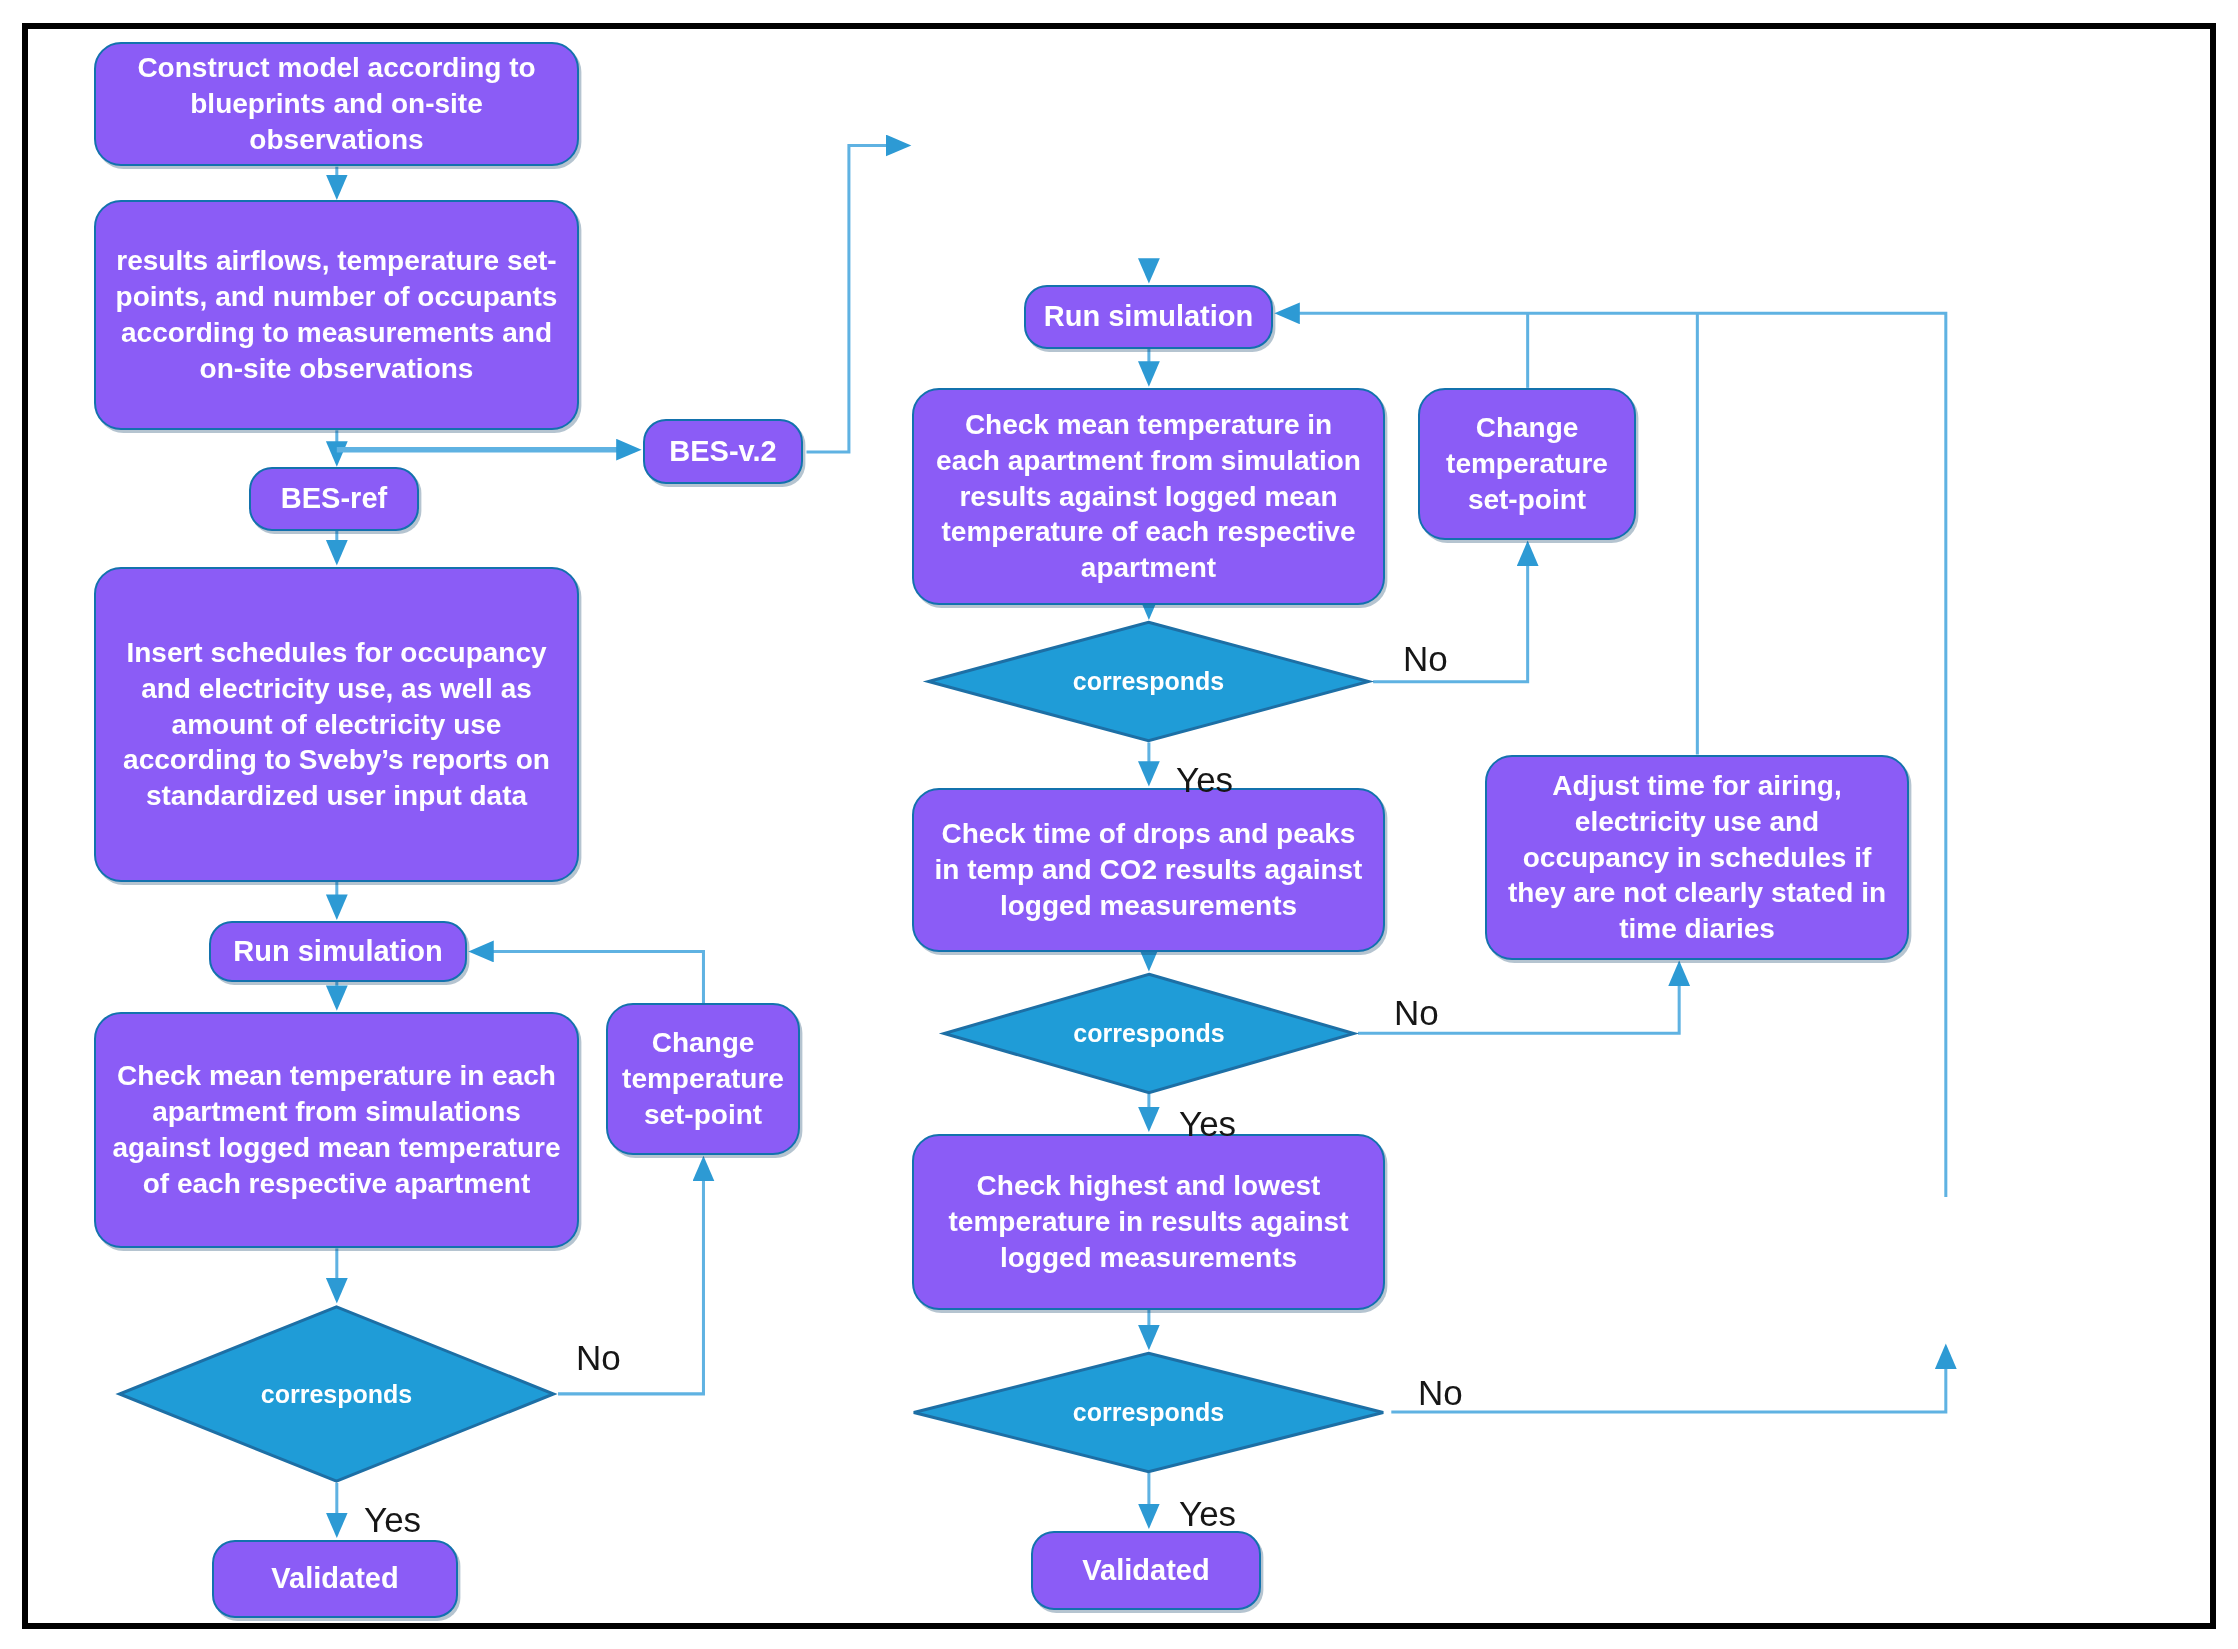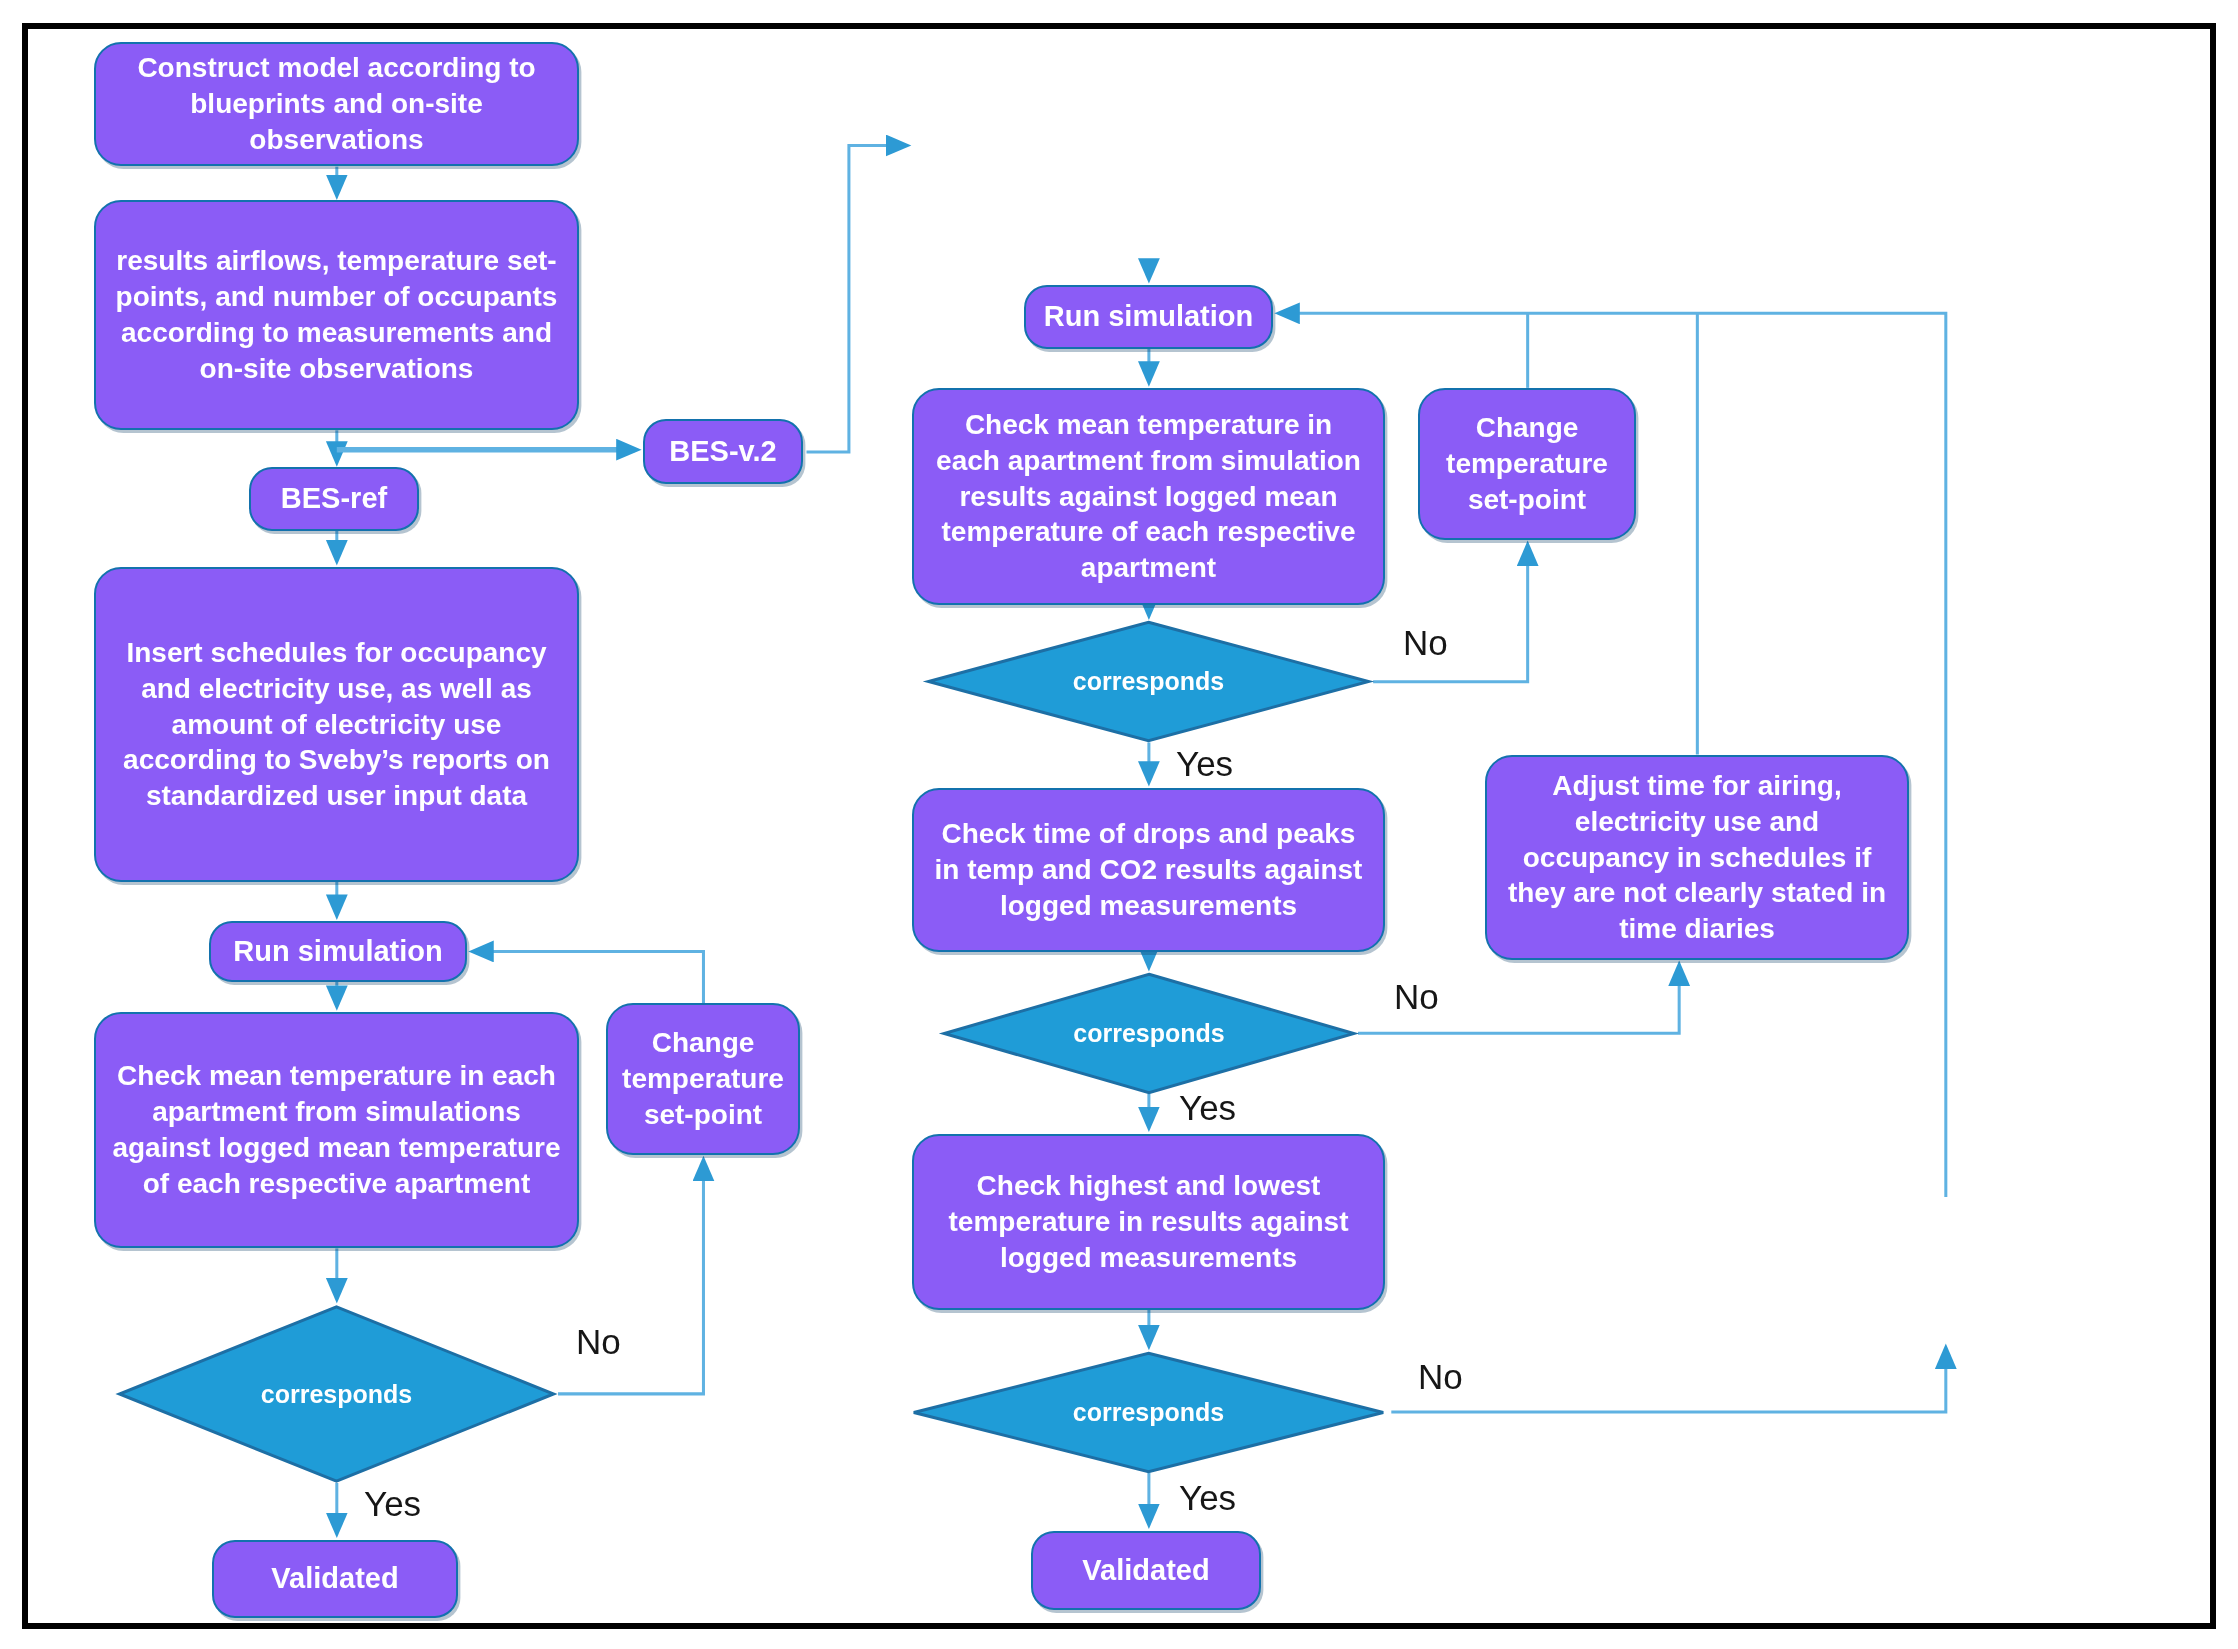--- a/index.html
+++ b/index.html
@@ -10,21 +10,21 @@
   .node{position:absolute;display:flex;align-items:center;justify-content:center;text-align:center;
         box-sizing:border-box;color:#fff;font-weight:bold;font-size:28px;line-height:1.28;
         background:#8b5cf6;border:2.4px solid #1372AD;border-radius:27px;padding:4.8px 15.8px;
         box-shadow:2.4px 3px 0 rgba(10,61,98,0.30);}
   .small{border-radius:23px;font-size:29px;}
   .diamond{position:absolute;display:flex;align-items:center;justify-content:center;text-align:center;
            color:#fff;font-weight:bold;font-size:25px;}
   .diamond svg{position:absolute;left:0;top:0;width:100%;height:100%;overflow:visible;}
   .diamond polygon{fill:#1F9CD7;stroke:#1D6FA5;stroke-width:3;vector-effect:non-scaling-stroke;}
   .diamond span{position:relative;z-index:2;}
-  .branchlbl{position:absolute;color:#161616;font-size:35px;font-weight:500;width:97px;text-align:left;}
+  .branchlbl{position:absolute;color:#161616;font-size:35px;font-weight:500;width:97px;text-align:left;margin-top:16px;}
 </style>
 </head>
 <body>
 
 <div id="canvas">
   <div id="frame"></div>
 
   <svg id="wires" xmlns="http://www.w3.org/2000/svg" viewBox="0 0 3693 2721" width="2239" height="1649">
     <defs>
       <marker id="ah" markerUnits="userSpaceOnUse" markerWidth="44" markerHeight="38" refX="30" refY="18" orient="auto">

